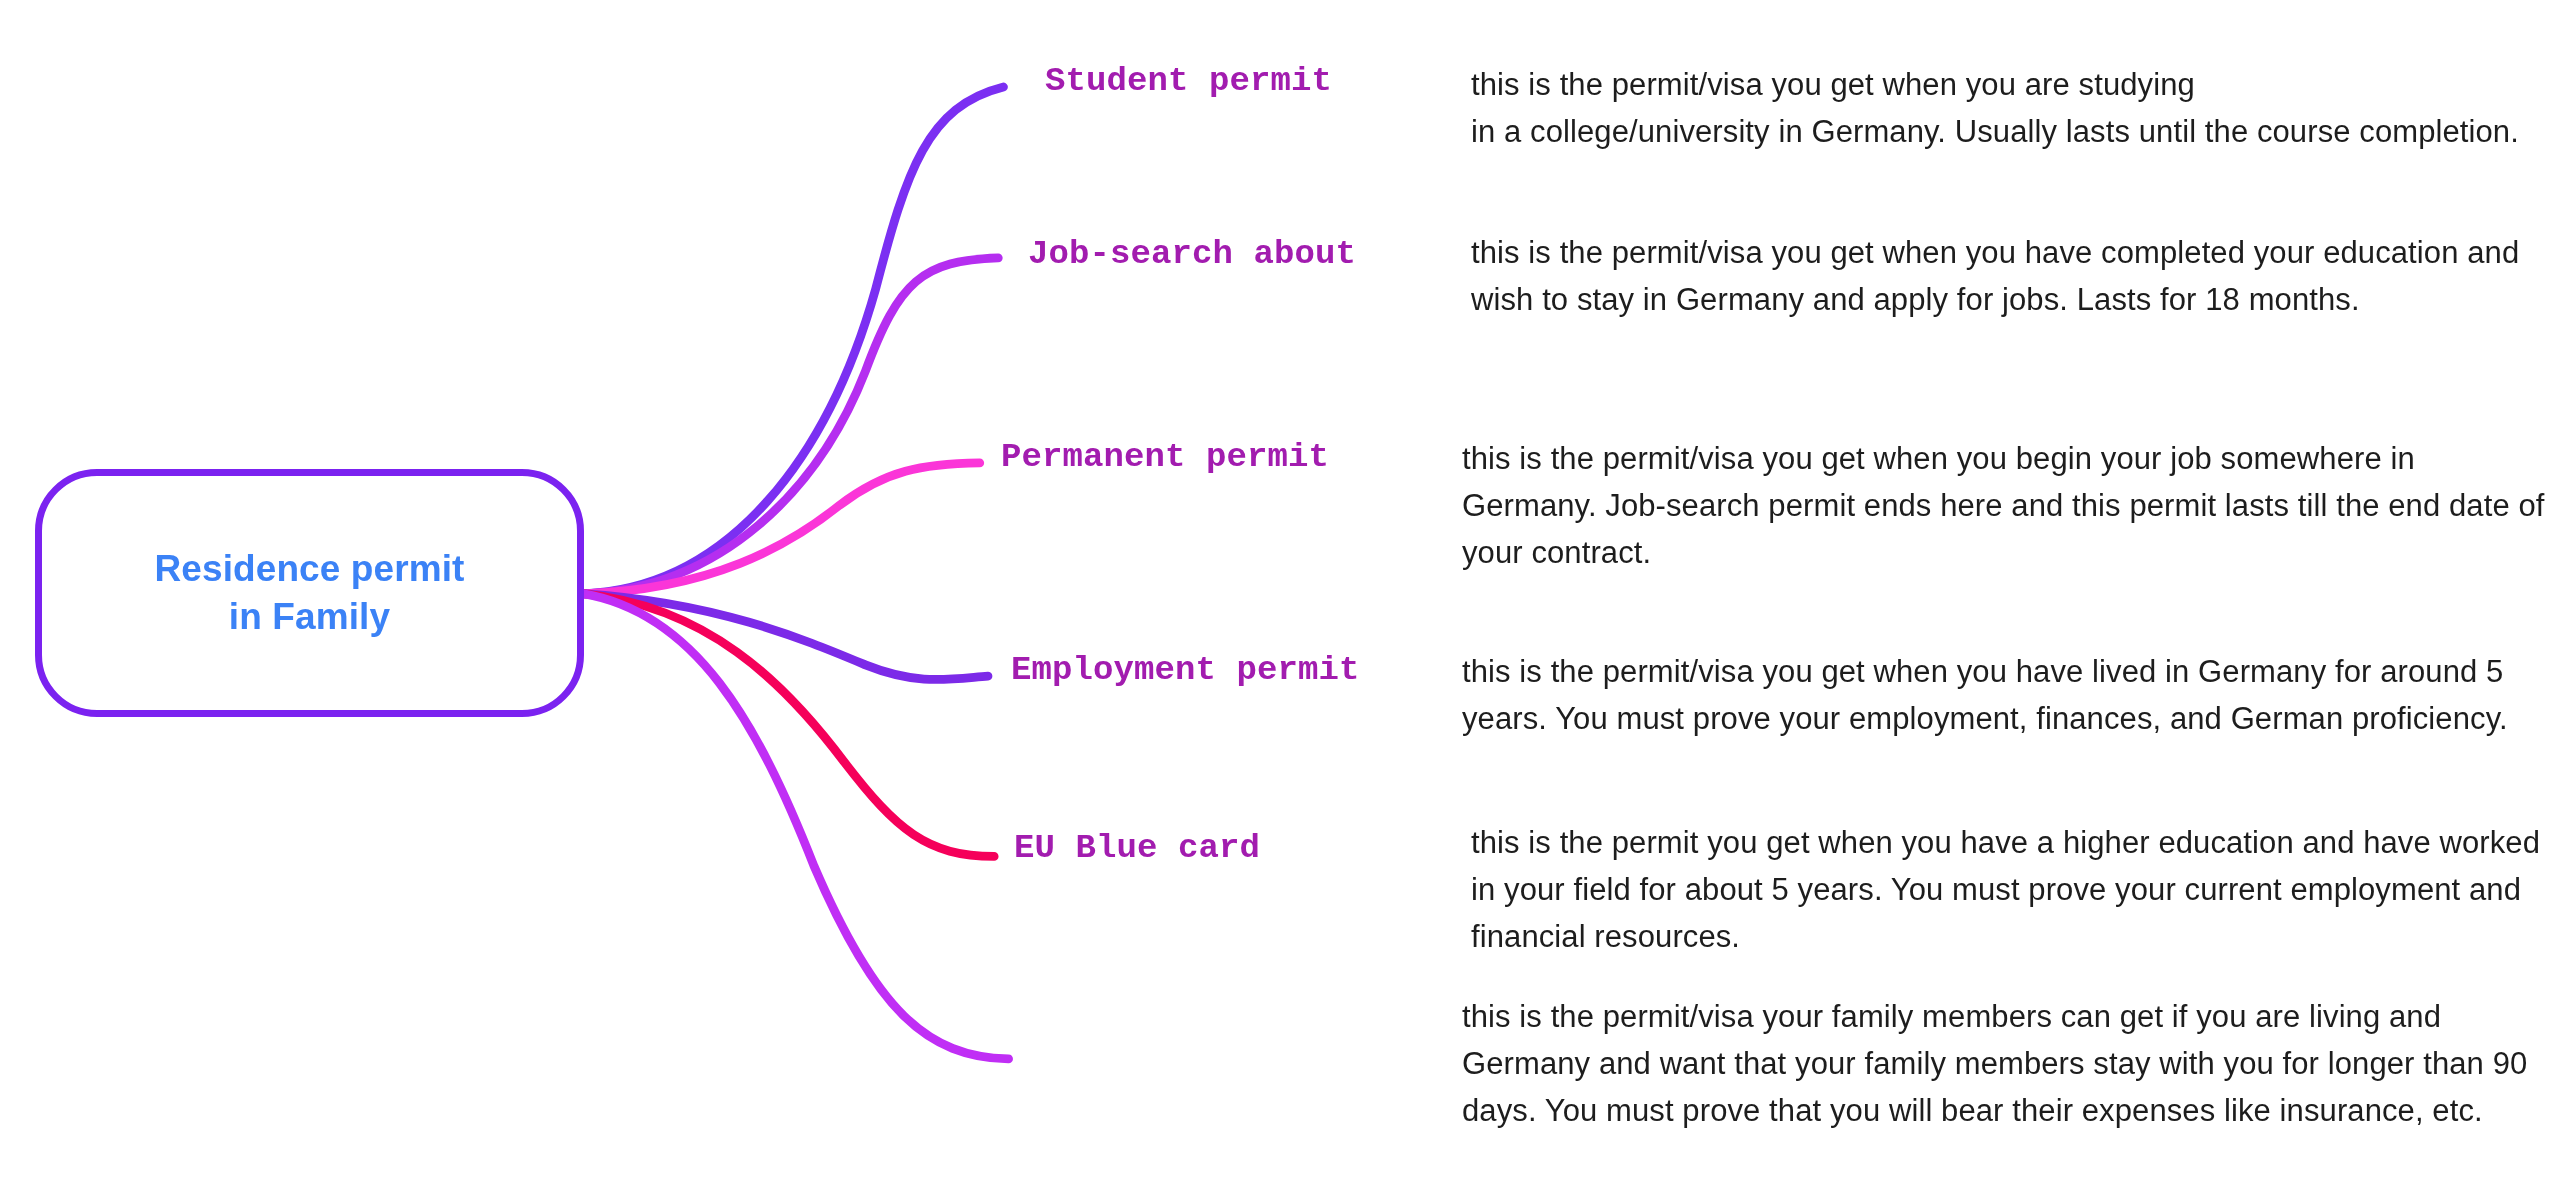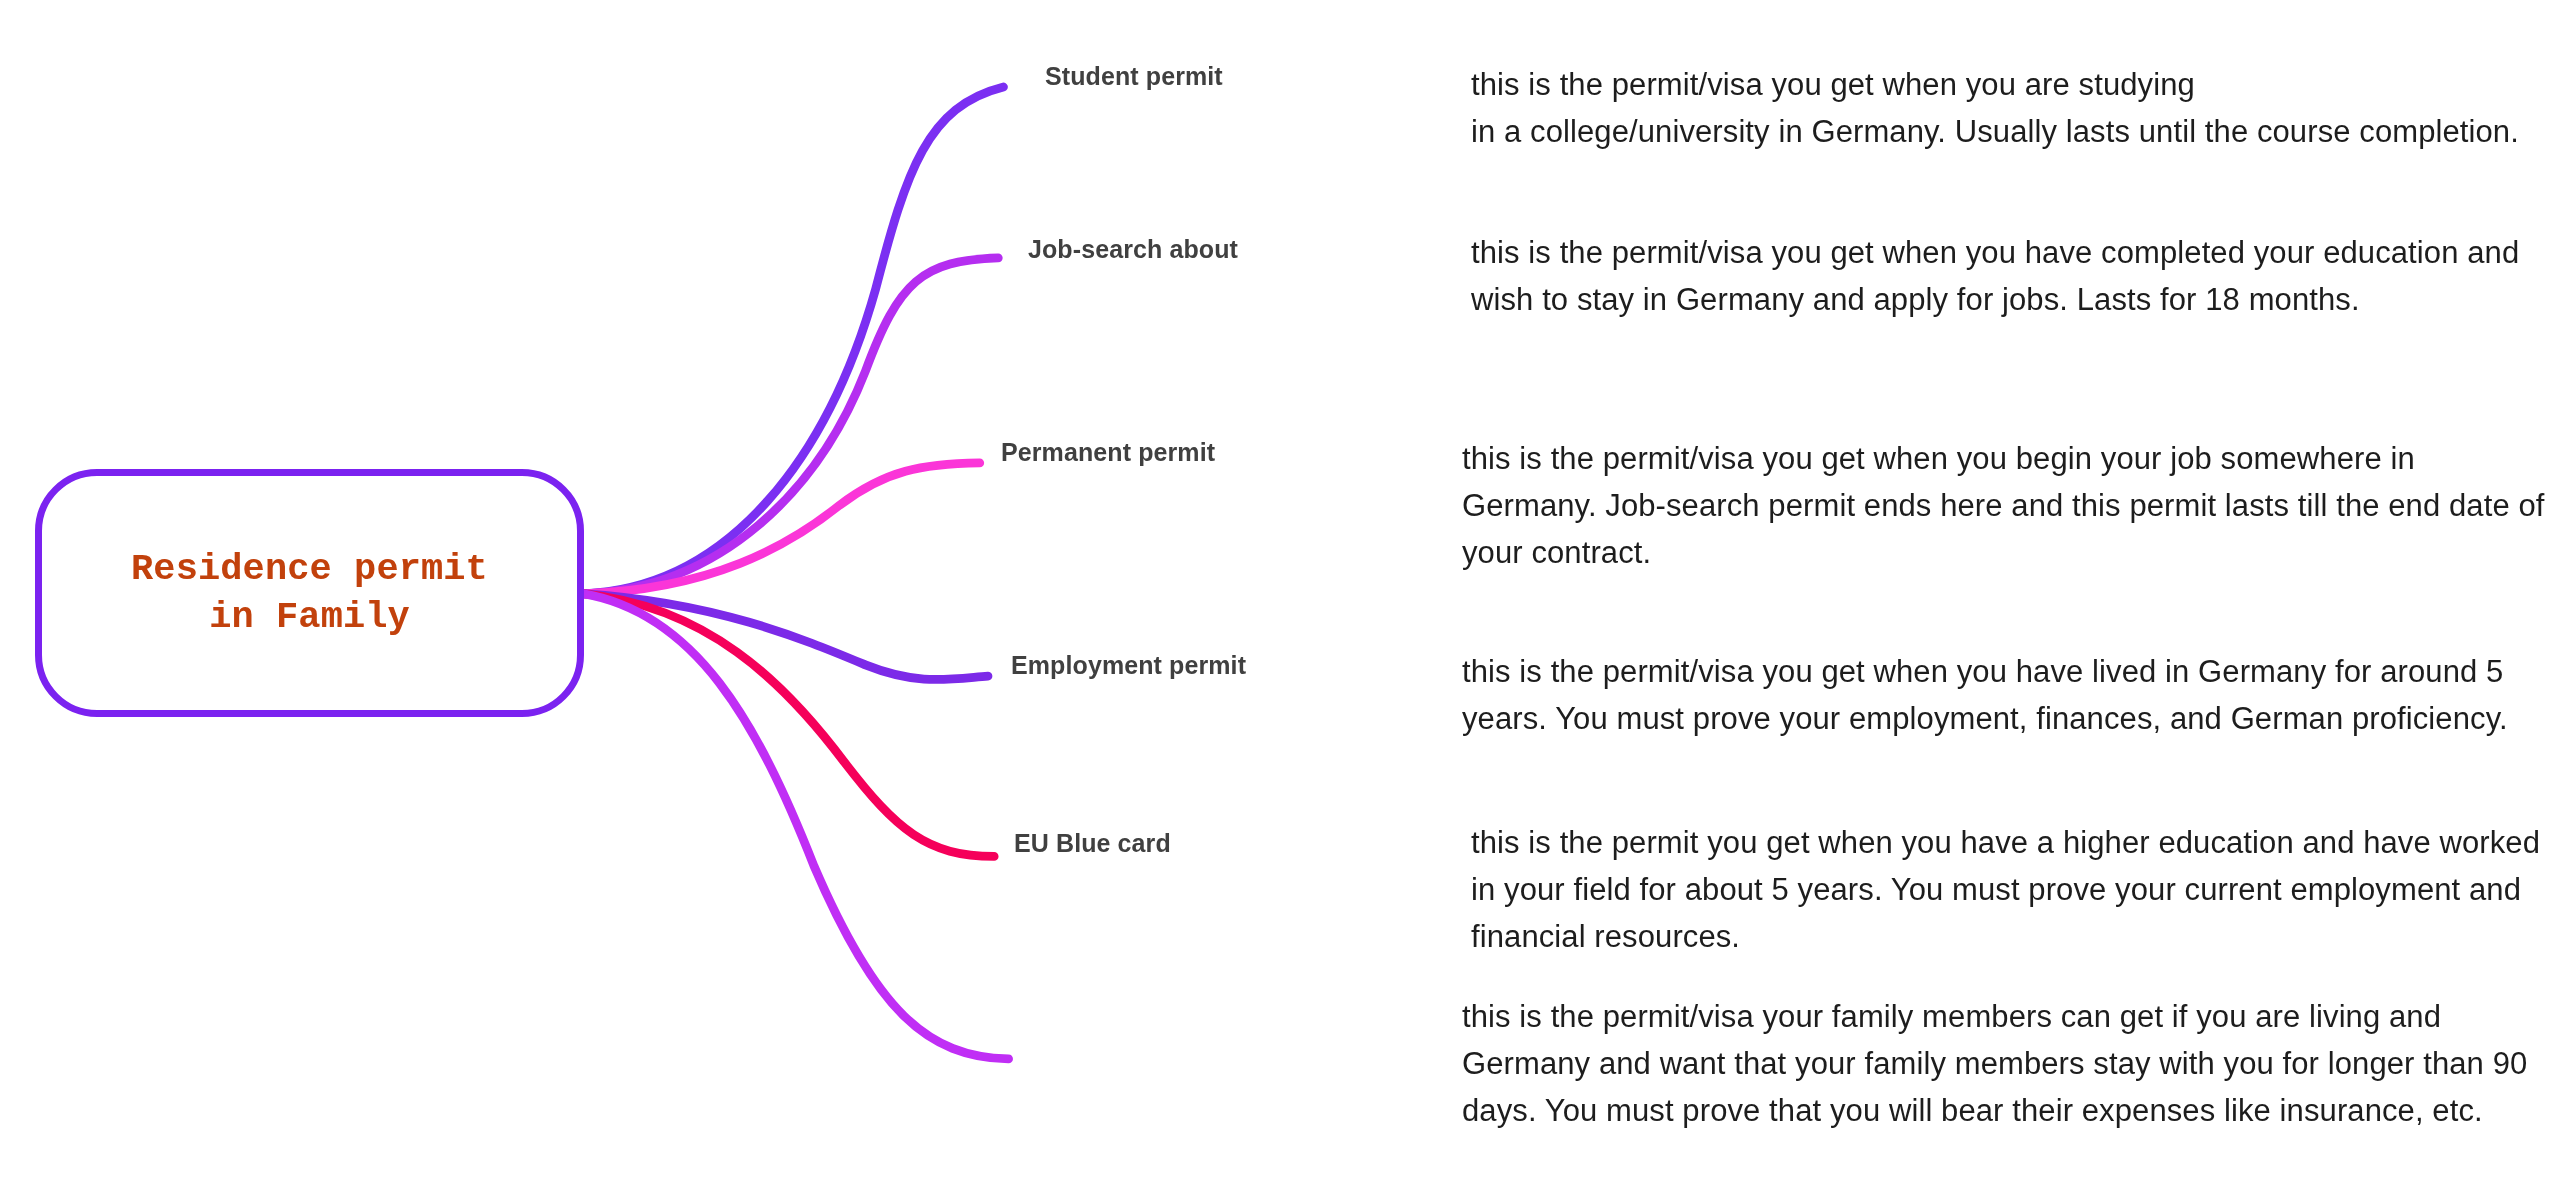--- a/index.html
+++ b/index.html
@@ -41,34 +41,34 @@
     display: flex;
     flex-direction: column;
     align-items: center;
     justify-content: center;
   }
   #root-node .root-line {
     font-size: 37px;
     font-weight: 700;
     line-height: 1.30;
     letter-spacing: 0.1px;
-    color: #c2410c;
+    color: #3b82f6;
     text-align: right;
     white-space: nowrap;
-    font-family: Liberation Mono, monospace;
   }
   
   .branch-label {
     position: absolute;
-    font-size: 25px;
+    font-size: 34px;
     font-weight: 700;
     line-height: 1.22;
-    color: #404040;
+    color: #a21caf;
     letter-spacing: 0.1px;
     white-space: pre-line;
+    font-family: Liberation Mono, monospace;
   }
   
   .branch-desc {
     position: absolute;
     font-size: 31px;
     font-weight: 400;
     line-height: 1.52;
     color: #1d1d1d;
     letter-spacing: 0.1px;
     white-space: pre-line;

